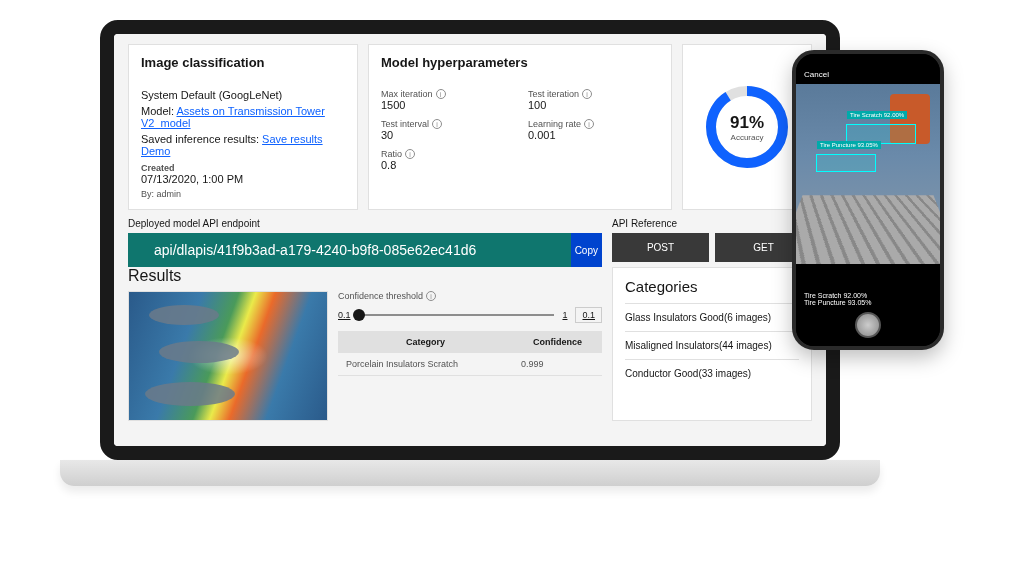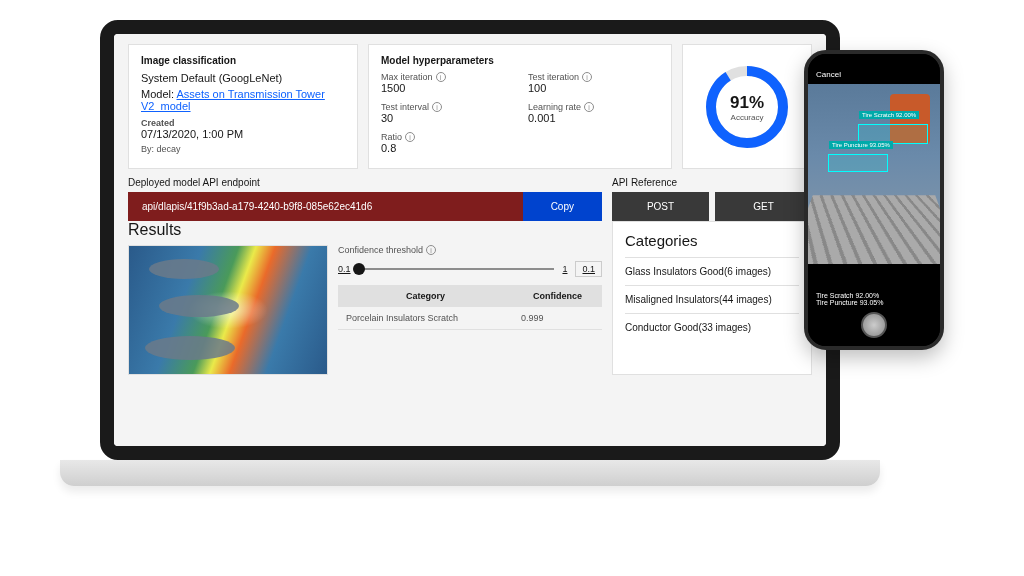--- a/index.html
+++ b/index.html
@@ -39,21 +39,21 @@
     height: 100%;
     overflow: hidden;
   }
   
   .top-row { display: flex; gap: 10px; margin-bottom: 8px; }
   .card {
     background: #fff;
     border: 1px solid #e0e0e0;
     padding: 10px 12px;
   }
-  .card h4 { font-size: 10px; font-weight: 700; margin-bottom: 6px; }
+  .card h4 { font-size: 13px; font-weight: 700; margin-bottom: 19px; }
   .label-sm { font-size: 9px; color: #525252; }
   .val { font-size: 11px; color: #161616; margin-bottom: 4px; }
   .link { color: #0f62fe; text-decoration: underline; }
   
   .info-card { flex: 0 0 230px; }
   .hyper-card { flex: 1; }
   .hyper-grid { display: grid; grid-template-columns: 1fr 1fr; gap: 4px 16px; }
   .hyper-item .lbl { font-size: 9px; color: #525252; display: flex; align-items: center; gap: 3px; }
   .info-icon { display: inline-flex; width: 10px; height: 10px; border: 1px solid #8d8d8d; border-radius: 50%; font-size: 7px; align-items: center; justify-content: center; color: #8d8d8d; }
   
@@ -62,22 +62,22 @@
   .gauge svg { transform: rotate(-90deg); }
   .gauge-text { position: absolute; top: 50%; left: 50%; transform: translate(-50%,-50%); text-align: center; }
   .gauge-text .pct { font-size: 17px; font-weight: 700; }
   .gauge-text .lbl { font-size: 8px; color: #525252; }
   
   .api-row { display: flex; gap: 10px; margin-bottom: 0; }
   .api-left { flex: 1; }
   .api-right { flex: 0 0 200px; }
   .api-title { font-size: 10px; margin-bottom: 4px; }
   .api-bar { display: flex; }
-  .endpoint { flex: 1; background: #7f1d1d; color: #fff; padding: 9px 14px; font-size: 10px; white-space: nowrap; overflow: hidden; text-overflow: ellipsis; }
-  .copy-btn { background: #0043ce; color: #fff; border: none; padding: 9px 28px; font-size: 10px; cursor: pointer; }
+  .endpoint { flex: 1; background: #0f766e; color: #fff; padding: 9px 26px; font-size: 14px; white-space: nowrap; overflow: hidden; text-overflow: ellipsis; }
+  .copy-btn { background: #0043ce; color: #fff; border: none; padding: 9px 4px; font-size: 10px; cursor: pointer; }
   .ref-btns { display: flex; gap: 6px; }
   .ref-btn { flex: 1; background: #393939; color: #fff; border: none; padding: 9px 0; font-size: 10px; cursor: pointer; }
   
   .results-row { display: flex; gap: 10px; }
   .results-left { flex: 1; }
   .results-left h3 { font-size: 16px; font-weight: 400; margin-bottom: 6px; }
   .results-body { display: flex; gap: 10px; }
   .result-img {
     width: 200px; height: 130px; border: 1px solid #e0e0e0; position: relative; overflow: hidden;
     background: linear-gradient(110deg, #2a5a8a 0%, #3a7aaa 30%, #4a9a5a 45%, #eaea4a 52%, #ea6a2a 60%, #3a7aaa 75%, #2a5a8a 100%);
@@ -101,21 +101,21 @@
   
   .cats-card { flex: 0 0 200px; background: #fff; border: 1px solid #e0e0e0; padding: 10px 12px 0; }
   .cats-card h3 { font-size: 15px; font-weight: 400; margin-bottom: 8px; }
   .cat-item { padding: 8px 0; border-top: 1px solid #e0e0e0; font-size: 10px; color: #161616; }
   
   
   .phone {
     position: absolute;
     right: 80px;
     top: 50px;
-    width: 140px;
+    width: 152px;
     height: 300px;
     background: #000;
     border: 4px solid #2a2a2a;
     border-radius: 22px;
     overflow: hidden;
     box-shadow: 0 8px 20px rgba(0,0,0,0.25);
   }
   .notch { position: absolute; top: 0; left: 50%; transform: translateX(-50%); width: 60px; height: 14px; background: #000; border-radius: 0 0 10px 10px; z-index: 3; }
   .phone-screen { position: absolute; inset: 0; background: #000; }
   .phone-top { position: absolute; top: 16px; left: 8px; color: #fff; font-size: 8px; z-index: 2; }
@@ -140,23 +140,27 @@
 
       <div class="top-row">
 
         <div class="card info-card">
           <h4>Image classification</h4>
           <div class="val">System Default (GoogLeNet)</div>
           <div class="val">
             <span>Model:</span>
             <a href="#" class="link">Assets on Transmission Tower V2_model</a>
           </div>
+          <div class="val">
+            <span>Saved inference results:</span>
+            <a href="#" class="link">Save results Demo</a>
+          </div>
           <div class="label-sm" style="font-weight:700;margin-top:6px">Created</div>
           <div class="val">07/13/2020, 1:00 PM</div>
-          <div class="label-sm">By: decay</div>
+          <div class="label-sm">By: admin</div>
         </div>
 
         <div class="card hyper-card">
           <h4>Model hyperparameters</h4>
           <div class="hyper-grid">
             <div class="hyper-item">
               <div class="lbl">
                   <span>Max iteration</span>
                   <span class="info-icon">i</span>
                 </div>

